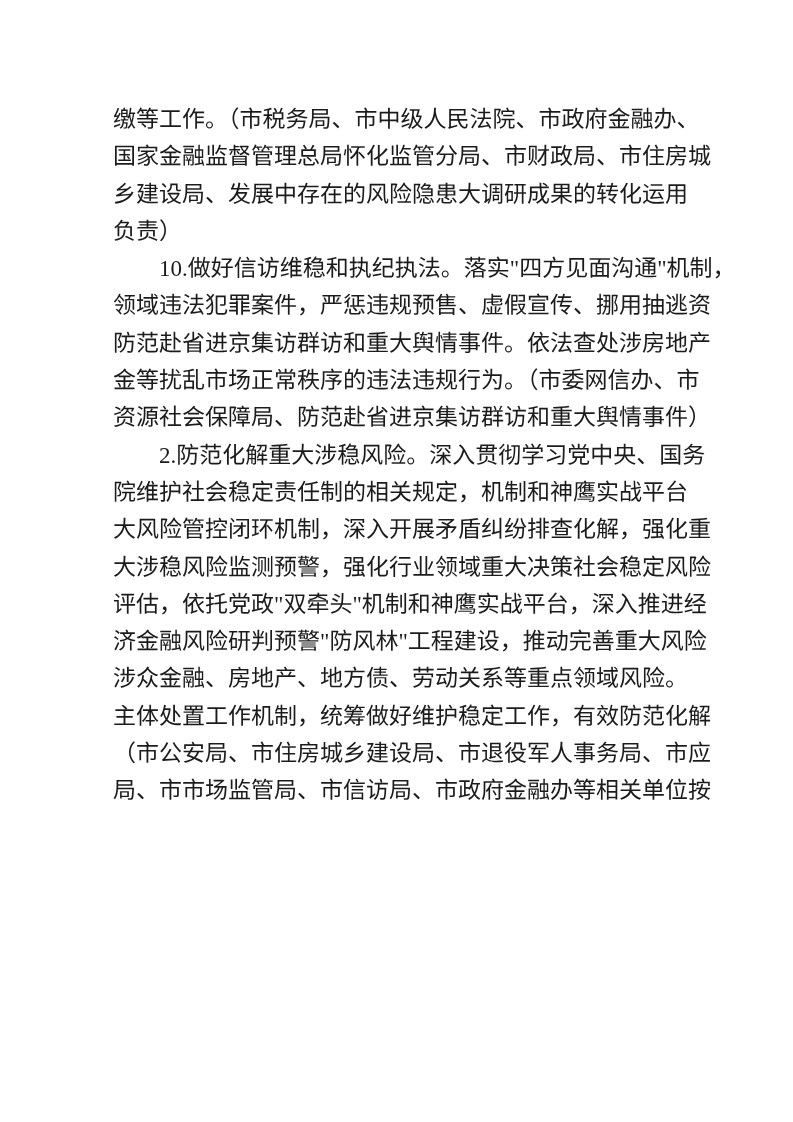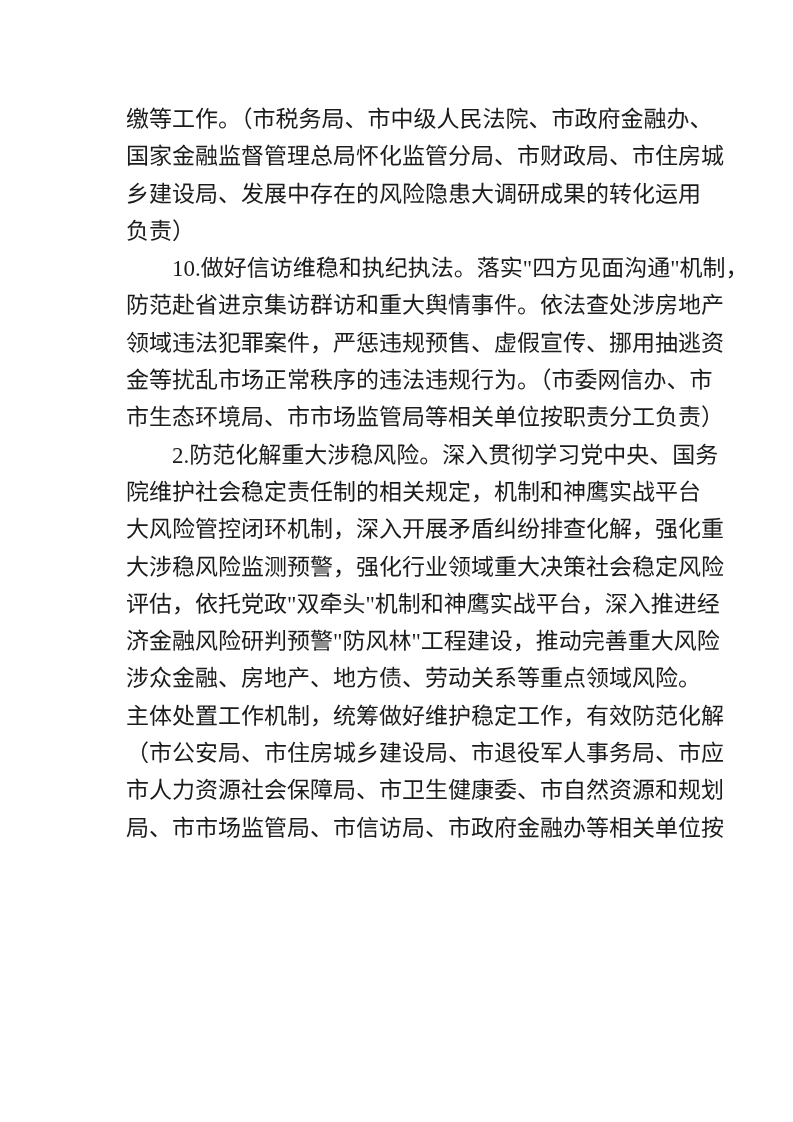--- a/index.html
+++ b/index.html
@@ -11,21 +11,21 @@
   .page {
     position: relative;
     width: 793px;
     height: 1122px;
     background: #ffffff;
     overflow: hidden;
     font-family: "Liberation Serif", "DejaVu Serif", serif;
   }
   .text-block {
     position: absolute;
-    left: 126px;
+    left: 113px;
     top: 101px;
     width: 604px;
     font-size: 23px;
     line-height: 37.3px;
     color: #1b1b1b;
     letter-spacing: 0;
   }
   .paragraph {
     margin: 0;
     padding: 0;
@@ -45,32 +45,31 @@
 <div class="page" style="background: rgb(255, 255, 255);">
   <div class="text-block" style="color: rgb(27, 27, 27);">
       <div class="paragraph">
         <div class="line">缴等工作。（市税务局、市中级人民法院、市政府金融办、</div>
         <div class="line">国家金融监督管理总局怀化监管分局、市财政局、市住房城</div>
         <div class="line">乡建设局、发展中存在的风险隐患大调研成果的转化运用</div>
         <div class="line">负责）</div>
       </div>
       <div class="paragraph">
         <div class="line indent">10.做好信访维稳和执纪执法。落实"四方见面沟通"机制，</div>
+        <div class="line">领域违法犯罪案件，严惩违规预售、虚假宣传、挪用抽逃资</div>
         <div class="line">防范赴省进京集访群访和重大舆情事件。依法查处涉房地产</div>
-        <div class="line">领域违法犯罪案件，严惩违规预售、虚假宣传、挪用抽逃资</div>
         <div class="line">金等扰乱市场正常秩序的违法违规行为。（市委网信办、市</div>
-        <div class="line">市生态环境局、市市场监管局等相关单位按职责分工负责）</div>
+        <div class="line">资源社会保障局、防范赴省进京集访群访和重大舆情事件）</div>
       </div>
       <div class="paragraph">
         <div class="line indent">2.防范化解重大涉稳风险。深入贯彻学习党中央、国务</div>
         <div class="line">院维护社会稳定责任制的相关规定，机制和神鹰实战平台</div>
         <div class="line">大风险管控闭环机制，深入开展矛盾纠纷排查化解，强化重</div>
         <div class="line">大涉稳风险监测预警，强化行业领域重大决策社会稳定风险</div>
         <div class="line">评估，依托党政"双牵头"机制和神鹰实战平台，深入推进经</div>
         <div class="line">济金融风险研判预警"防风林"工程建设，推动完善重大风险</div>
         <div class="line">涉众金融、房地产、地方债、劳动关系等重点领域风险。</div>
         <div class="line">主体处置工作机制，统筹做好维护稳定工作，有效防范化解</div>
         <div class="line">（市公安局、市住房城乡建设局、市退役军人事务局、市应</div>
-        <div class="line">市人力资源社会保障局、市卫生健康委、市自然资源和规划</div>
         <div class="line">局、市市场监管局、市信访局、市政府金融办等相关单位按</div>
       </div>
     </div>
 </div>
 
 </body></html>

